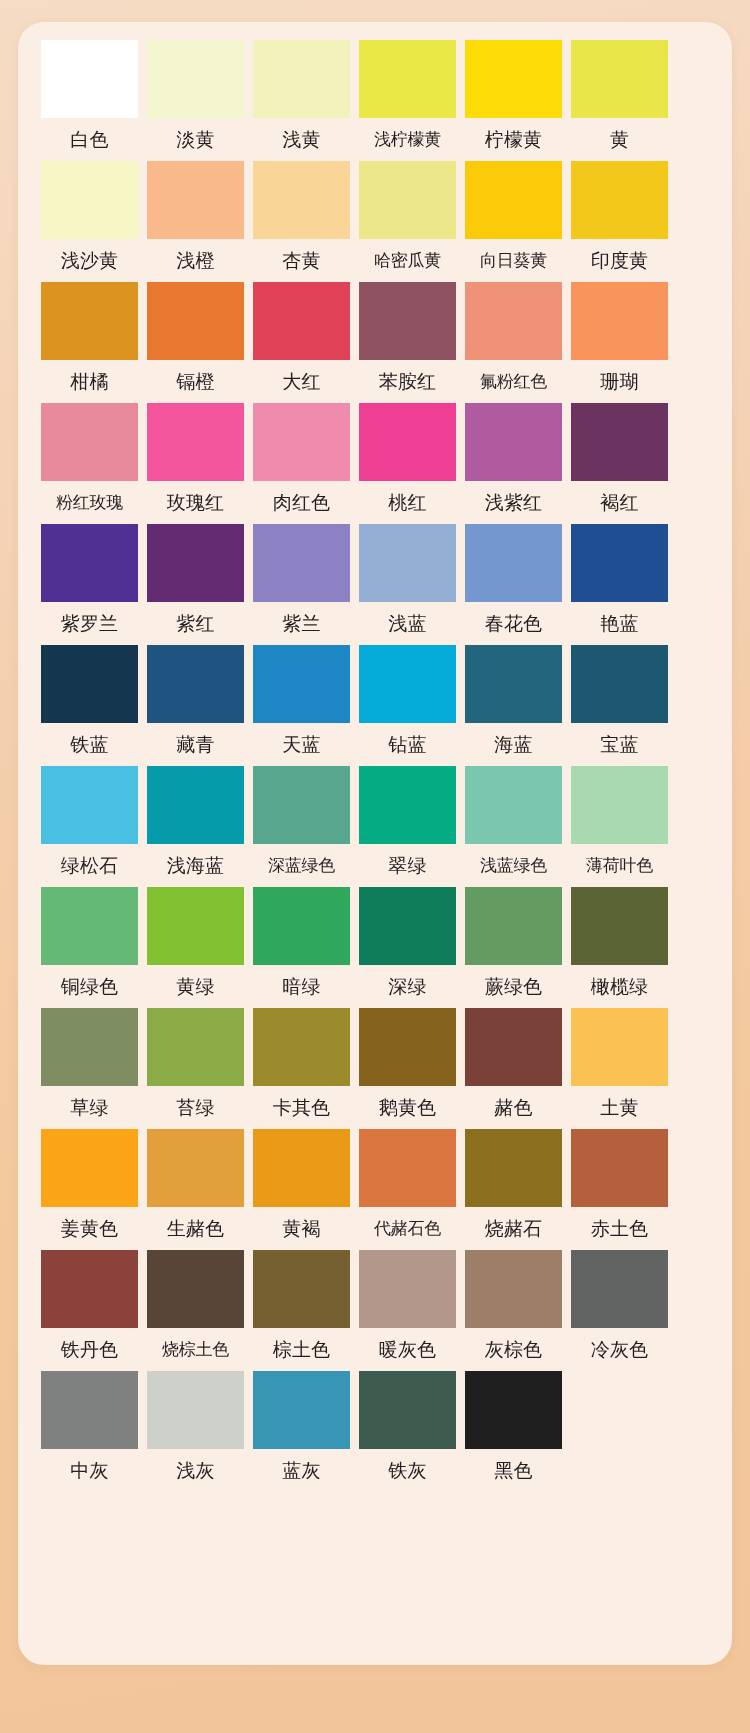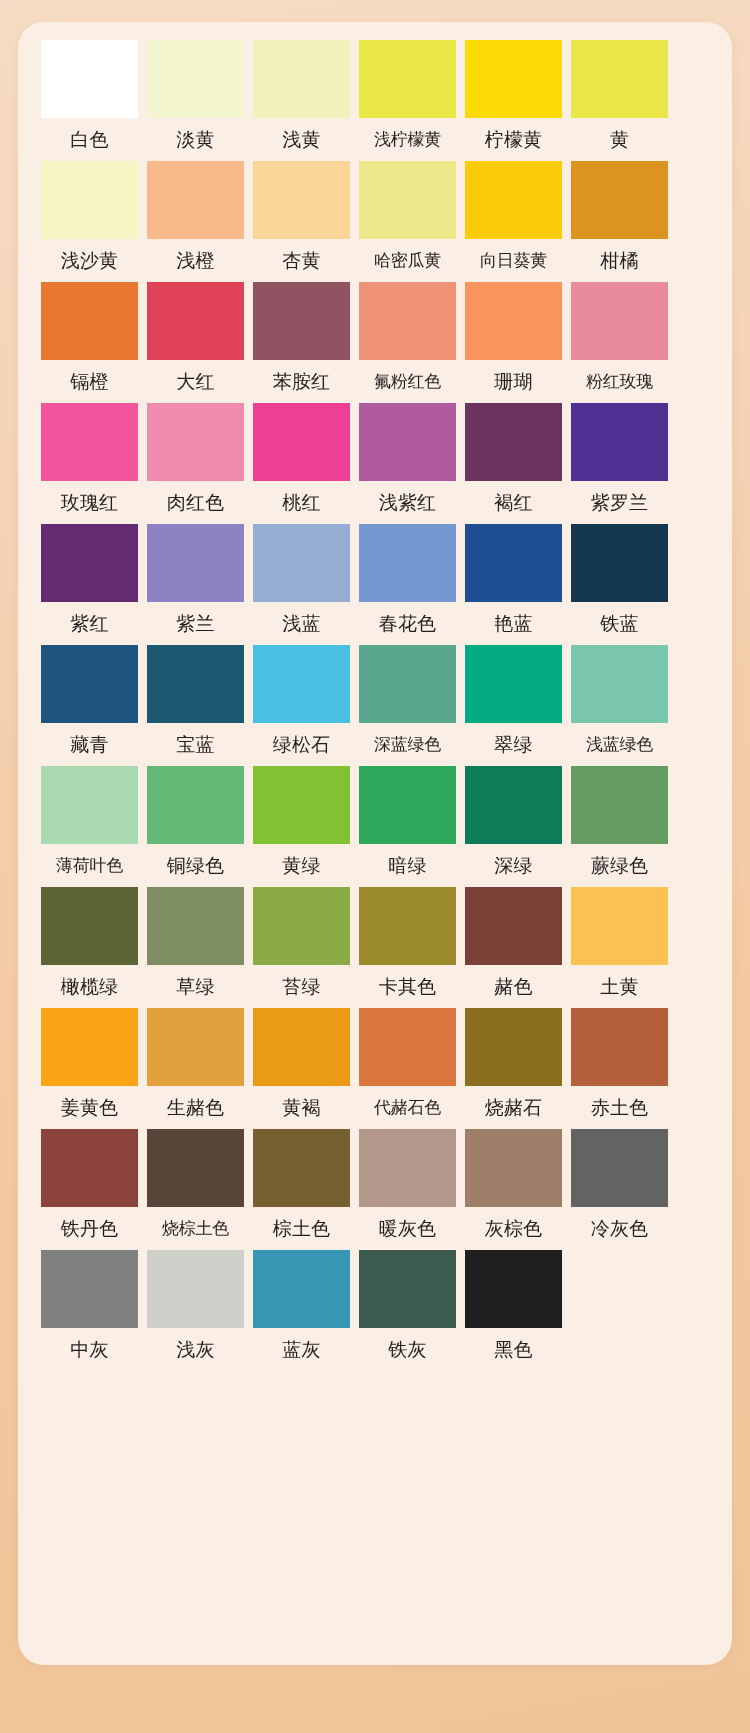--- a/index.html
+++ b/index.html
@@ -109,20 +109,24 @@
       </div>
       <div class="swatch-cell">
         <span class="swatch-chip" style="background-color: rgb(236, 232, 137);"></span>
         <span class="swatch-label shrink">哈密瓜黄</span>
       </div>
       <div class="swatch-cell">
         <span class="swatch-chip" style="background-color: rgb(251, 203, 9);"></span>
         <span class="swatch-label shrink">向日葵黄</span>
       </div>
       <div class="swatch-cell">
+        <span class="swatch-chip" style="background-color: rgb(244, 200, 26);"></span>
+        <span class="swatch-label">印度黄</span>
+      </div>
+      <div class="swatch-cell">
         <span class="swatch-chip" style="background-color: rgb(221, 147, 32);"></span>
         <span class="swatch-label">柑橘</span>
       </div>
       <div class="swatch-cell">
         <span class="swatch-chip" style="background-color: rgb(232, 120, 48);"></span>
         <span class="swatch-label">镉橙</span>
       </div>
       <div class="swatch-cell">
         <span class="swatch-chip" style="background-color: rgb(224, 66, 87);"></span>
         <span class="swatch-label">大红</span>
@@ -189,28 +193,44 @@
       </div>
       <div class="swatch-cell">
         <span class="swatch-chip" style="background-color: rgb(20, 54, 79);"></span>
         <span class="swatch-label">铁蓝</span>
       </div>
       <div class="swatch-cell">
         <span class="swatch-chip" style="background-color: rgb(31, 84, 128);"></span>
         <span class="swatch-label">藏青</span>
       </div>
       <div class="swatch-cell">
+        <span class="swatch-chip" style="background-color: rgb(29, 134, 196);"></span>
+        <span class="swatch-label">天蓝</span>
+      </div>
+      <div class="swatch-cell">
+        <span class="swatch-chip" style="background-color: rgb(5, 172, 217);"></span>
+        <span class="swatch-label">钻蓝</span>
+      </div>
+      <div class="swatch-cell">
+        <span class="swatch-chip" style="background-color: rgb(35, 101, 124);"></span>
+        <span class="swatch-label">海蓝</span>
+      </div>
+      <div class="swatch-cell">
         <span class="swatch-chip" style="background-color: rgb(28, 88, 112);"></span>
         <span class="swatch-label">宝蓝</span>
       </div>
       <div class="swatch-cell">
         <span class="swatch-chip" style="background-color: rgb(73, 191, 226);"></span>
         <span class="swatch-label">绿松石</span>
       </div>
       <div class="swatch-cell">
+        <span class="swatch-chip" style="background-color: rgb(5, 155, 170);"></span>
+        <span class="swatch-label">浅海蓝</span>
+      </div>
+      <div class="swatch-cell">
         <span class="swatch-chip" style="background-color: rgb(90, 167, 143);"></span>
         <span class="swatch-label shrink">深蓝绿色</span>
       </div>
       <div class="swatch-cell">
         <span class="swatch-chip" style="background-color: rgb(5, 171, 131);"></span>
         <span class="swatch-label">翠绿</span>
       </div>
       <div class="swatch-cell">
         <span class="swatch-chip" style="background-color: rgb(123, 198, 174);"></span>
         <span class="swatch-label shrink">浅蓝绿色</span>
@@ -249,20 +269,24 @@
       </div>
       <div class="swatch-cell">
         <span class="swatch-chip" style="background-color: rgb(138, 171, 69);"></span>
         <span class="swatch-label">苔绿</span>
       </div>
       <div class="swatch-cell">
         <span class="swatch-chip" style="background-color: rgb(155, 139, 44);"></span>
         <span class="swatch-label">卡其色</span>
       </div>
       <div class="swatch-cell">
+        <span class="swatch-chip" style="background-color: rgb(134, 99, 29);"></span>
+        <span class="swatch-label">鹅黄色</span>
+      </div>
+      <div class="swatch-cell">
         <span class="swatch-chip" style="background-color: rgb(122, 65, 57);"></span>
         <span class="swatch-label">赭色</span>
       </div>
       <div class="swatch-cell">
         <span class="swatch-chip" style="background-color: rgb(249, 194, 82);"></span>
         <span class="swatch-label">土黄</span>
       </div>
       <div class="swatch-cell">
         <span class="swatch-chip" style="background-color: rgb(251, 164, 22);"></span>
         <span class="swatch-label">姜黄色</span>

